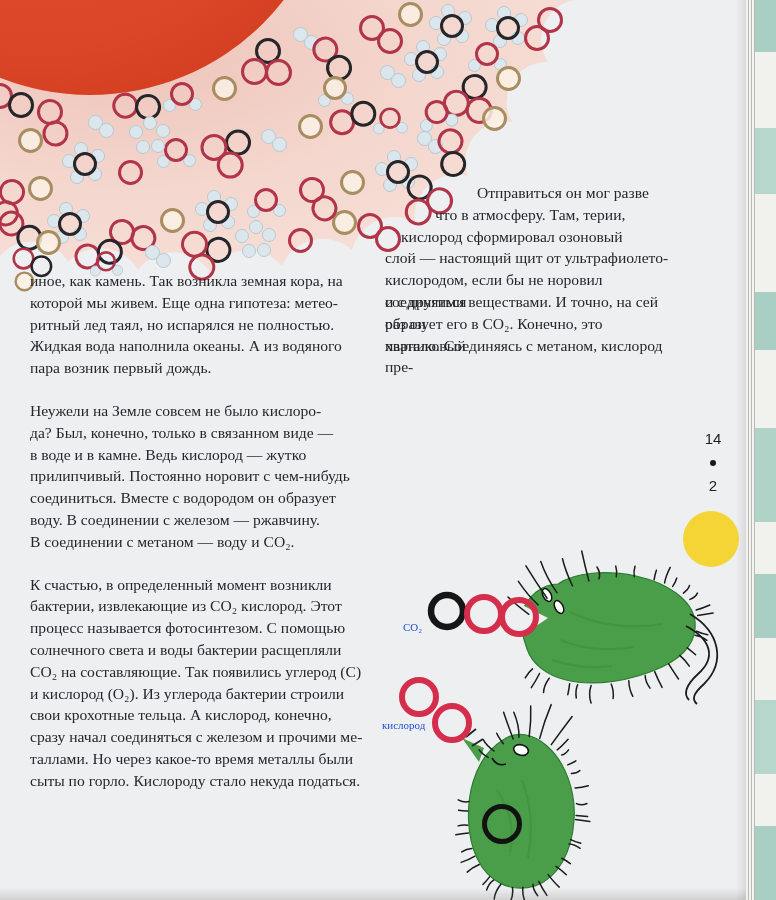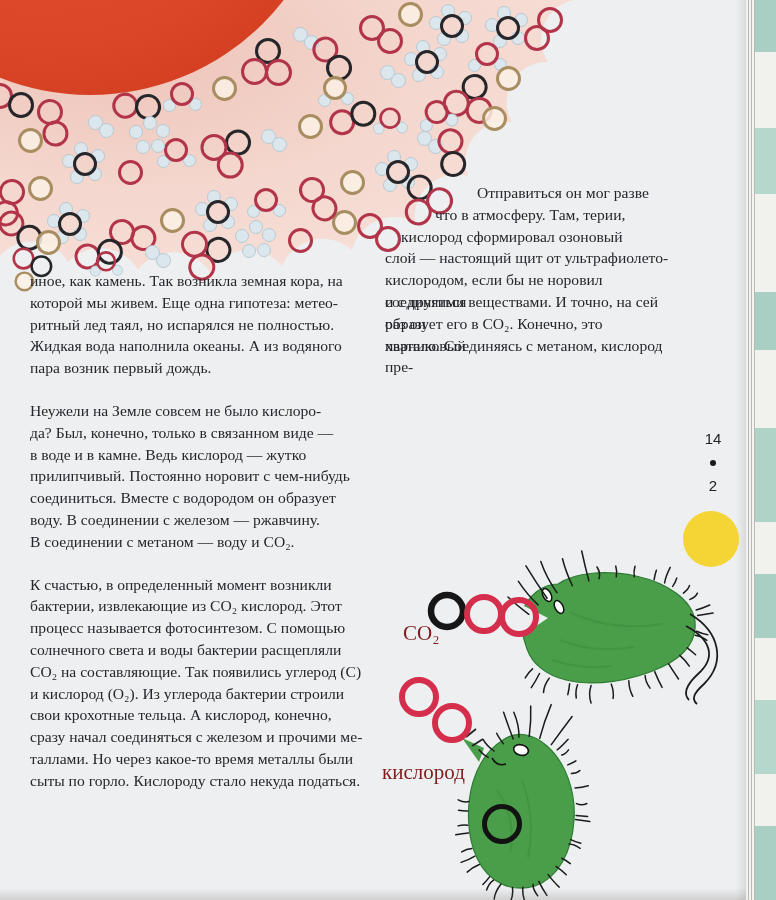--- a/index.html
+++ b/index.html
@@ -35,23 +35,23 @@
   #right-col{left:385px;top:182px;width:292px;}
   .para{white-space:pre-line;margin:0 0 21px 0;}
   #right-p1 .ln{height:21.8px;}
   #right-p2{margin-top:18px;}
   
   #pagenums{position:absolute;left:698px;top:428px;width:30px;text-align:center;
       font-family:"Liberation Sans", sans-serif;font-size:15px;color:#222;}
   #pagenums .num{height:22px;line-height:22px;}
   #pgdot{width:6px;height:6px;border-radius:50%;background:#1a1a1a;margin:10px auto 9px auto;}
   
-  .illo-label{position:absolute;color:#7f1d1d;font-size:21px;}
+  .illo-label{position:absolute;color:#1d4ed8;font-size:11px;}
   #co2-label{left:403px;top:621px;}
-  #oxygen-label{left:382px;top:760px;}
+  #oxygen-label{left:382px;top:719px;}
 </style>
 </head>
 <body>
 
 <div id="stage">
   <div id="sheet">
 
     <svg id="cloud-svg" width="640" height="310" viewBox="0 0 640 310">
       <defs>
         <radialGradient id="cloudg" cx="22%" cy="18%" r="95%">

